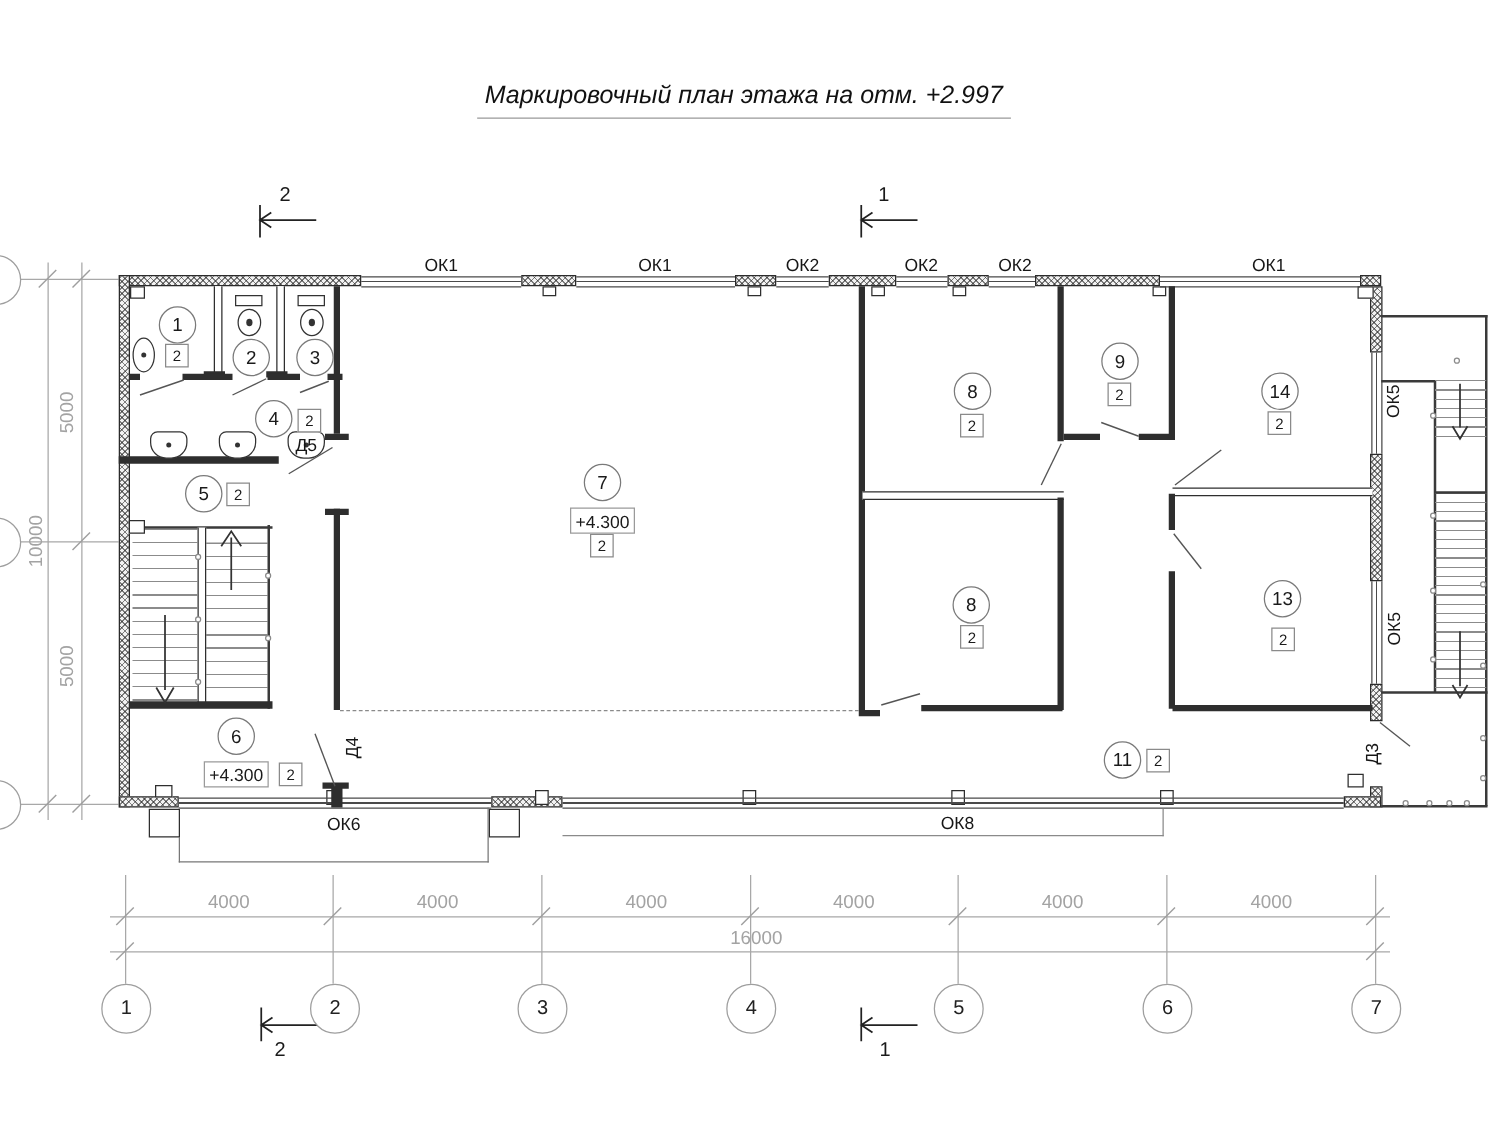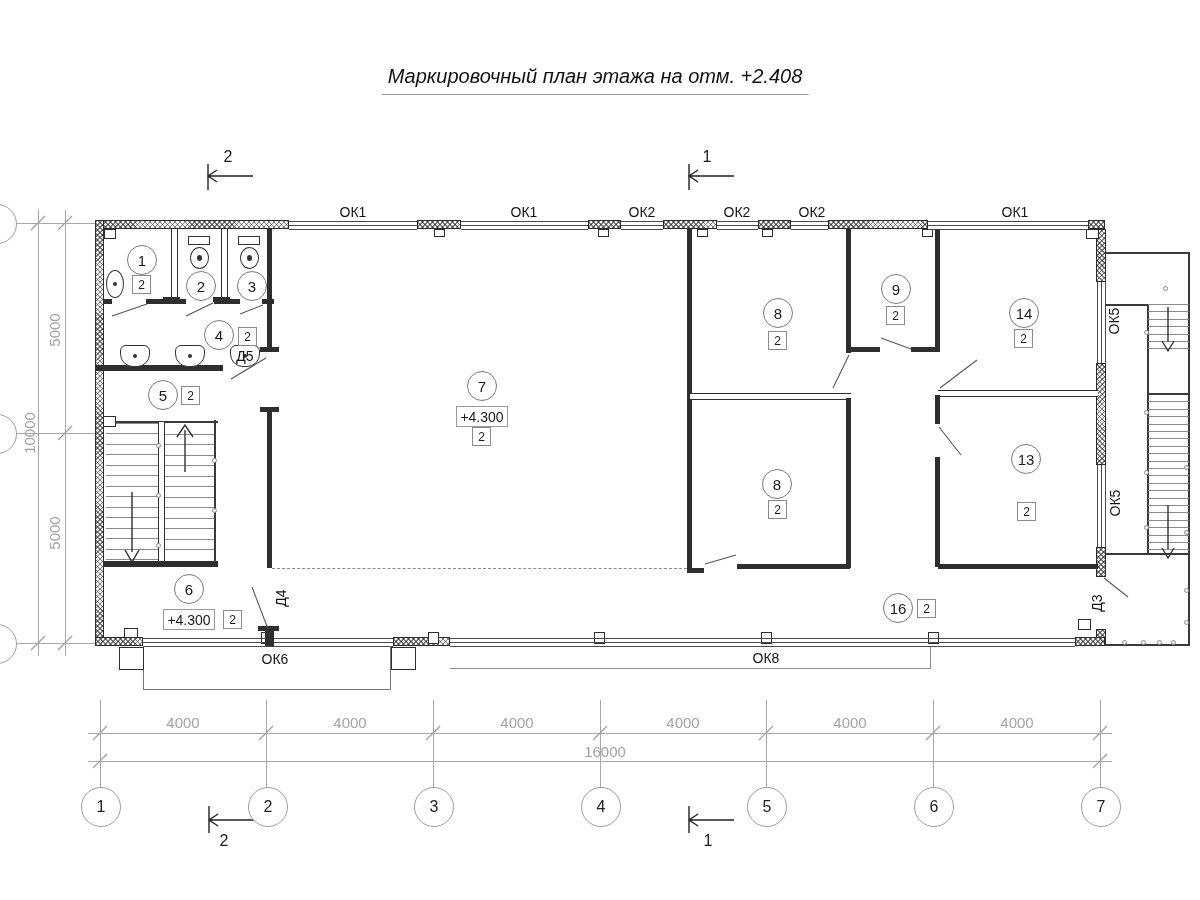--- a/index.html
+++ b/index.html
@@ -40,21 +40,21 @@
   .dot{position:absolute;background:#333;border-radius:50%}
   #title{position:absolute;left:595px;top:80px;transform:translate(-50%,-50%);font-size:20px;font-style:italic;
          color:#111;border-bottom:1px solid #999;padding:0 6px 6px;white-space:nowrap}
   svg{position:absolute;left:0;top:0}
 </style>
 </head>
 <body>
 
 <div id="canvas">
 
-  <div id="title">Маркировочный план этажа на отм. +2.408</div>
+  <div id="title">Маркировочный план этажа на отм. +2.997</div>
 
   <div class="gln" style="left:88px;top:733px;width:1024px;height:1px"></div>
   <div class="gln" style="left:88px;top:761px;width:1024px;height:1px"></div>
   <div class="gln" style="left:100px;top:700px;width:1px;height:87px"></div>
   <div class="gln" style="left:266px;top:700px;width:1px;height:87px"></div>
   <div class="gln" style="left:433px;top:700px;width:1px;height:87px"></div>
   <div class="gln" style="left:600px;top:700px;width:1px;height:87px"></div>
   <div class="gln" style="left:766px;top:700px;width:1px;height:87px"></div>
   <div class="gln" style="left:933px;top:700px;width:1px;height:87px"></div>
   <div class="gln" style="left:1100px;top:700px;width:1px;height:87px"></div>
@@ -272,23 +272,23 @@
   <div class="circle" style="left:127px;top:245px">1</div>
   <div class="circle" style="left:186px;top:271px">2</div>
   <div class="circle" style="left:237px;top:271px">3</div>
   <div class="circle" style="left:204px;top:320px">4</div>
   <div class="circle" style="left:148px;top:380px">5</div>
   <div class="circle" style="left:174px;top:574px">6</div>
   <div class="circle" style="left:467px;top:371px">7</div>
   <div class="circle" style="left:763px;top:298px">8</div>
   <div class="circle" style="left:881px;top:274px">9</div>
   <div class="circle" style="left:762px;top:469px">8</div>
-  <div class="circle" style="left:883px;top:593px">16</div>
+  <div class="circle" style="left:883px;top:593px">11</div>
   <div class="circle" style="left:1009px;top:298px">14</div>
-  <div class="circle" style="left:1011px;top:444px">13</div>
+  <div class="circle" style="left:1011px;top:464px">13</div>
 
   <div class="sqb" style="left:132px;top:275px">2</div>
   <div class="sqb" style="left:238px;top:327px">2</div>
   <div class="sqb" style="left:181px;top:386px">2</div>
   <div class="sqb" style="left:223px;top:610px">2</div>
   <div class="sqb" style="left:472px;top:427px">2</div>
   <div class="sqb" style="left:768px;top:331px">2</div>
   <div class="sqb" style="left:886px;top:306px">2</div>
   <div class="sqb" style="left:768px;top:500px">2</div>
   <div class="sqb" style="left:917px;top:599px">2</div>

